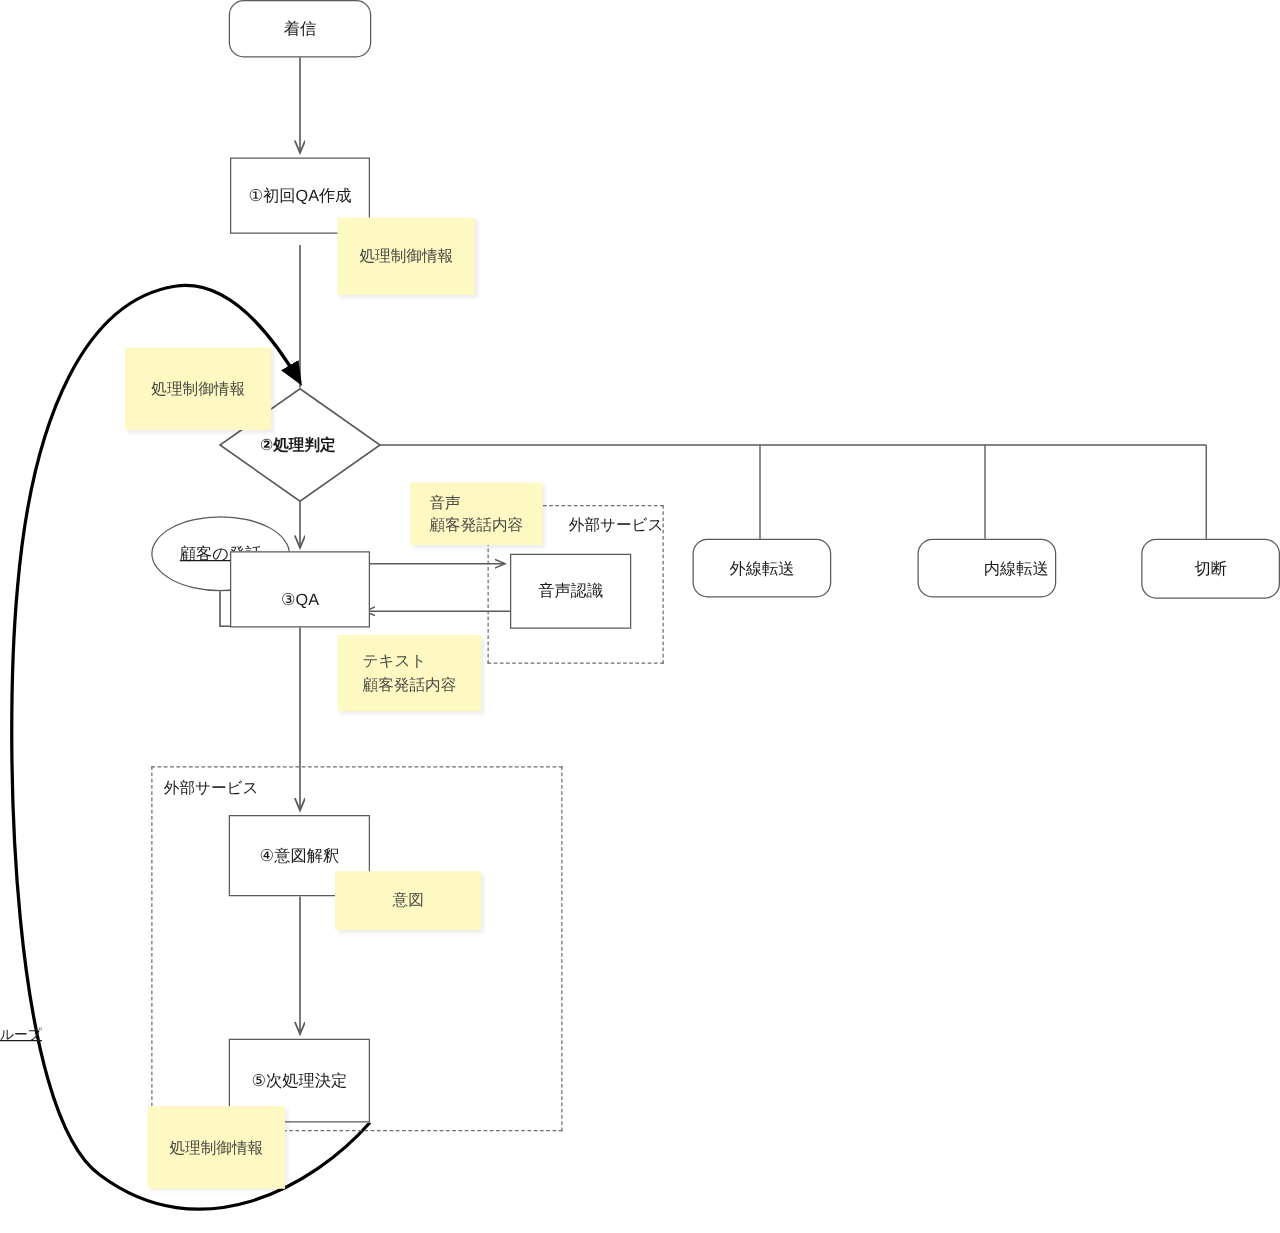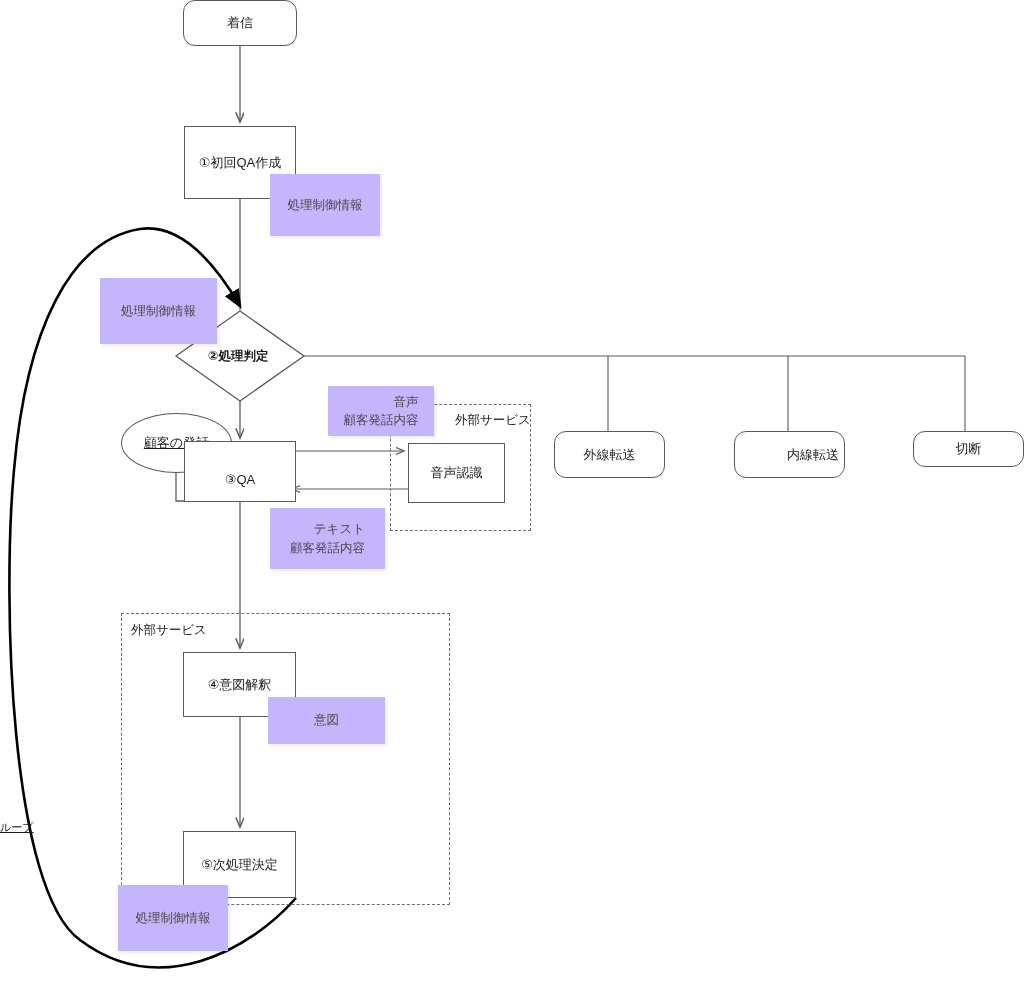--- a/index.html
+++ b/index.html
@@ -46,26 +46,26 @@
   }
   .ellipse {
     border: 1.4px solid #5a5a5a;
     background: #ffffff;
     border-radius: 50%;
   }
   .ellipse .txt { text-decoration: underline; }
   .note {
     position: absolute;
     box-sizing: border-box;
-    background: #c4b5fd;
+    background: #fef9c3;
     color: #4a4a44;
     display: flex;
     align-items: center;
     justify-content: center;
-    text-align: right;
+    text-align: left;
     font-size: 12.5px;
     line-height: 1.45;
     white-space: pre-line;
     box-shadow: 2px 2px 3px rgba(0,0,0,0.08);
     z-index: 6;
   }
   .group {
     position: absolute;
     box-sizing: border-box;
     border: 1.4px dashed #6e6e6e;
@@ -144,21 +144,21 @@
   <div class="group" style="left:390px; top:404px; width:141px; height:127px;"></div>
   <div class="group-label" style="left:455px; top:412px;">外部サービス</div>
 
   <div class="group" style="left:121px; top:613px; width:329px; height:292px;"></div>
   <div class="group-label" style="left:131px; top:622px;">外部サービス</div>
 
   <div class="node rounded" style="left:183px; top:0px; width:114px; height:46px;">
     <span class="txt">着信</span>
   </div>
 
-  <div class="node proc" style="left:184px; top:126px; width:112px; height:73px;">
+  <div class="node proc" style="left:184px; top:126px; width:112px; height:61px;">
     <span class="txt">①初回QA作成</span>
   </div>
 
   <div class="diamond-label" style="left:208px; top:348px;">②処理判定</div>
 
   <div class="node ellipse" style="left:121px; top:413px; width:111px; height:60px;">
     <span class="txt">顧客の発話</span>
   </div>
 
   <div class="node proc" style="left:184px; top:441px; width:112px; height:61px;">
@@ -178,21 +178,21 @@
   </div>
 
   <div class="node rounded" style="left:554px; top:431px; width:111px; height:47px;">
     <span class="txt">外線転送</span>
   </div>
 
   <div class="node rounded" style="left:734px; top:431px; width:111px; height:47px;padding-left:47px;">
     <span class="txt">内線転送</span>
   </div>
 
-  <div class="node rounded" style="left:913px; top:431px; width:111px; height:36px;">
+  <div class="node rounded" style="left:913px; top:431px; width:111px; height:48px;">
     <span class="txt">切断</span>
   </div>
 
   <div class="note" style="left:270px; top:174px; width:110px; height:62px;">処理制御情報</div>
 
   <div class="note" style="left:100px; top:278px; width:117px; height:66px;">処理制御情報</div>
 
   <div class="note" style="left:328px; top:386px; width:106px; height:50px;">音声
 顧客発話内容</div>
 

